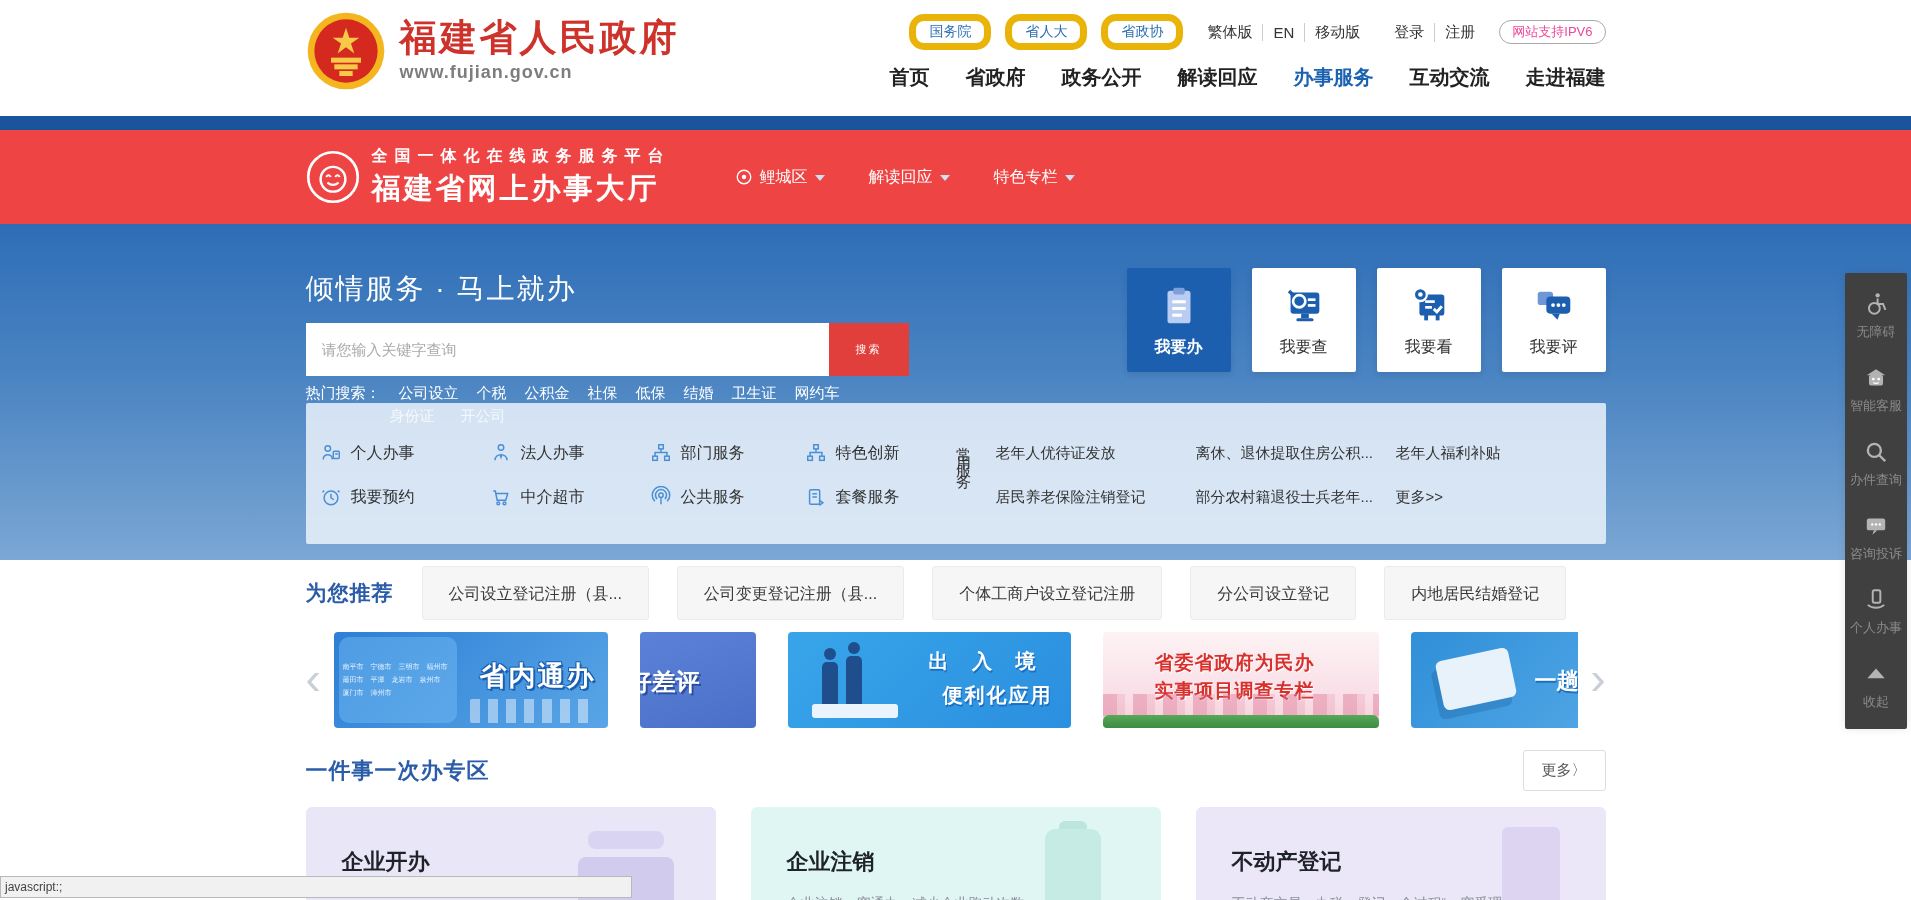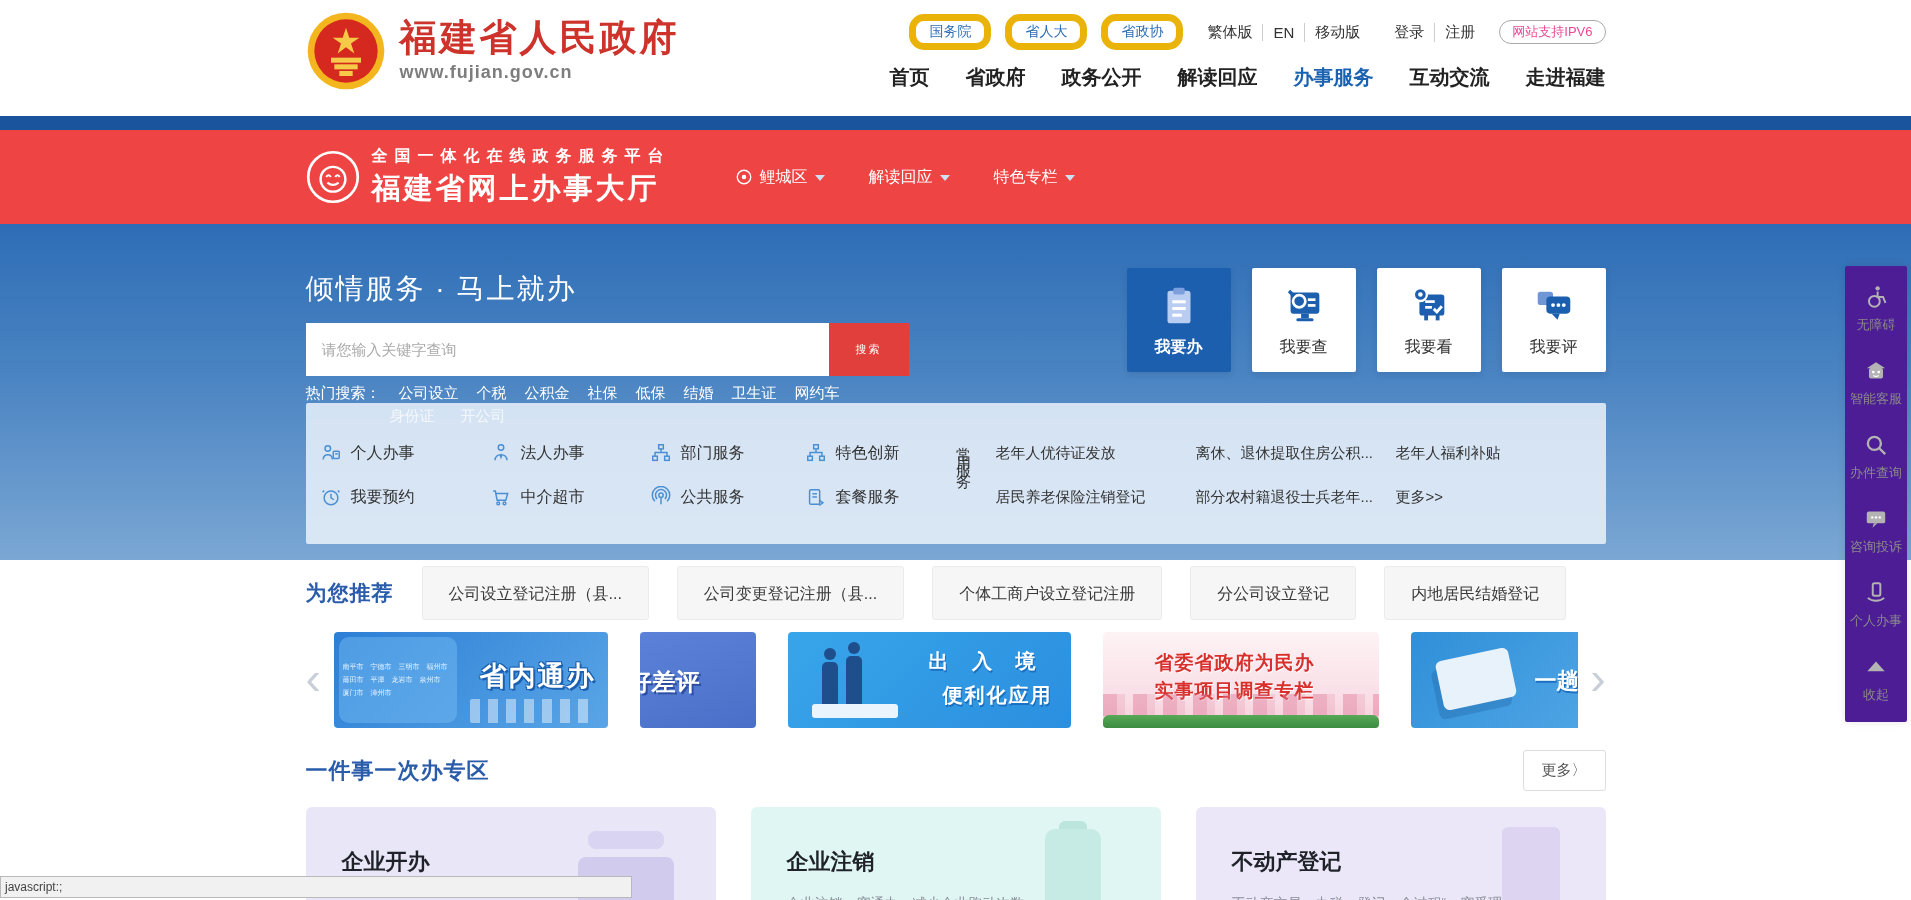--- a/index.html
+++ b/index.html
@@ -113,21 +113,21 @@
   .ot-title { position:absolute; left:36px; top:40px; font-size:22px; font-weight:bold; color:#1f2329; }
   .ot-sub { position:absolute; left:36px; top:88px; font-size:14px; color:#8a8f99; white-space:nowrap; }
   .ot-decor { position:absolute; border-radius:8px; }
   .c1 .d1 { right:52px; top:24px; width:76px; height:18px; background:#d9d4f1; }
   .c1 .d2 { right:42px; top:50px; width:96px; height:70px; background:#d1ccee; }
   .c2 .d1 { right:60px; top:22px; width:56px; height:80px; background:#c5ebe4; border-radius:10px; }
   .c2 .d2 { right:74px; top:14px; width:28px; height:14px; background:#bce5dd; border-radius:6px; }
   .c3 .d1 { right:46px; top:20px; width:58px; height:110px; background:#dcd4f1; border-radius:6px; }
 
   
-  .float-sidebar { position:absolute; right:4px; top:266px; width:62px; background:#4c1d95; box-shadow:0 0 8px rgba(0,0,0,.10); border-radius:2px; padding:6px 0; }
+  .float-sidebar { position:absolute; right:4px; top:273px; width:62px; background:#404040; box-shadow:0 0 8px rgba(0,0,0,.10); border-radius:2px; padding:6px 0; }
   .fs-item { height:74px; display:flex; flex-direction:column; align-items:center; justify-content:center; gap:6px; cursor:pointer; }
   .fs-item svg { width:26px; height:26px; color:#b3b3b3; }
   .fs-label { font-size:13px; color:#8a8a8a; white-space:nowrap; }
 
   
   .status-tip { position:absolute; left:0; bottom:2px; width:632px; height:22px; background:#f1f1f1; border:1px solid #b9b9b9; font-size:12px; color:#444; line-height:20px; padding-left:4px; }
 </style>
 </head>
 <body>
 

